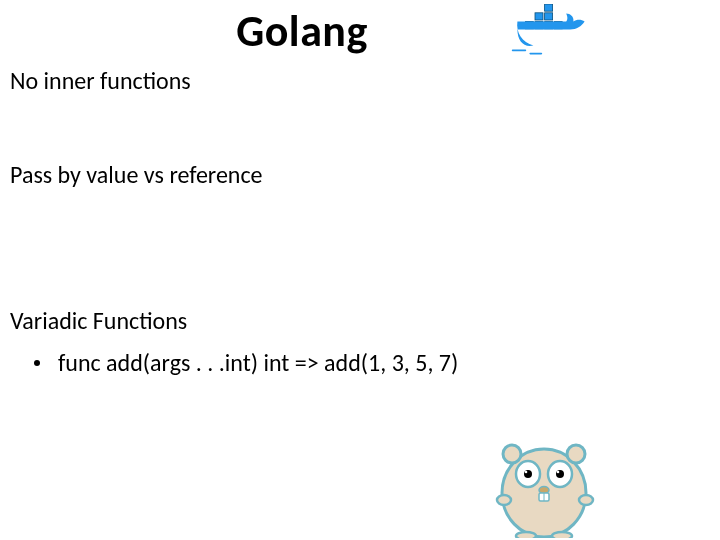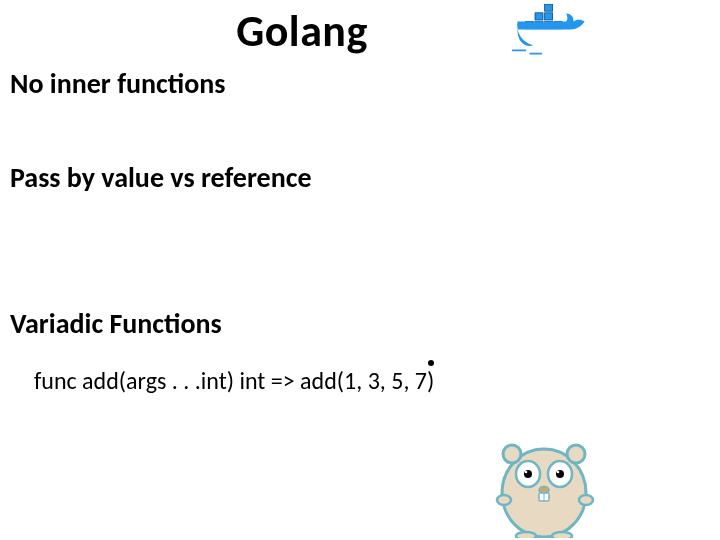--- a/index.html
+++ b/index.html
@@ -30,35 +30,35 @@
     position: absolute;
     top: 4px;
     right: 10px;
     width: 86px;
     height: 64px;
   }
   .section {
     position: absolute;
     left: 10px;
     color: #000;
-    font-size: 28px;
-    font-weight: 700;
+    font-size: 24px;
+    font-weight: 400;
   }
   .sec1 { top: 66px; }
   .sec2 { top: 160px; }
   .sec3 { top: 306px; }
   .bullet-row {
     position: absolute;
     left: 34px;
     top: 348px;
     display: flex;
-    align-items: flex-end;
+    align-items: flex-start;
+    gap: 18px;
     font-size: 24px;
     color: #000;
-    flex-direction: column;
   }
   .bullet-dot {
     width: 6px;
     height: 6px;
     border-radius: 50%;
     background: #000;
     flex: 0 0 auto;
     margin-top: 12px;
   }
   .gopher {

